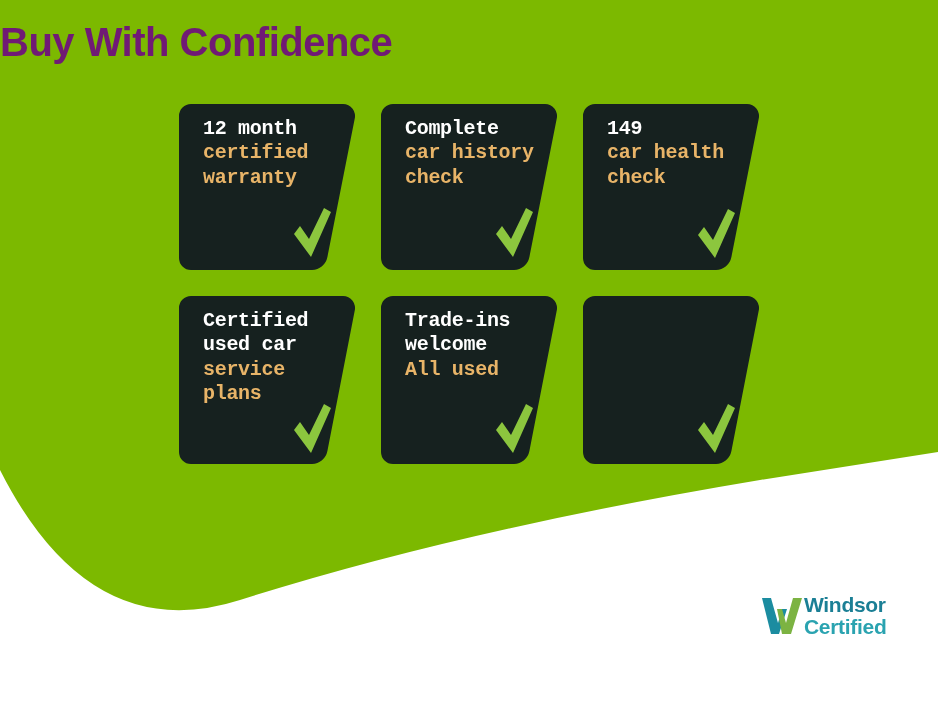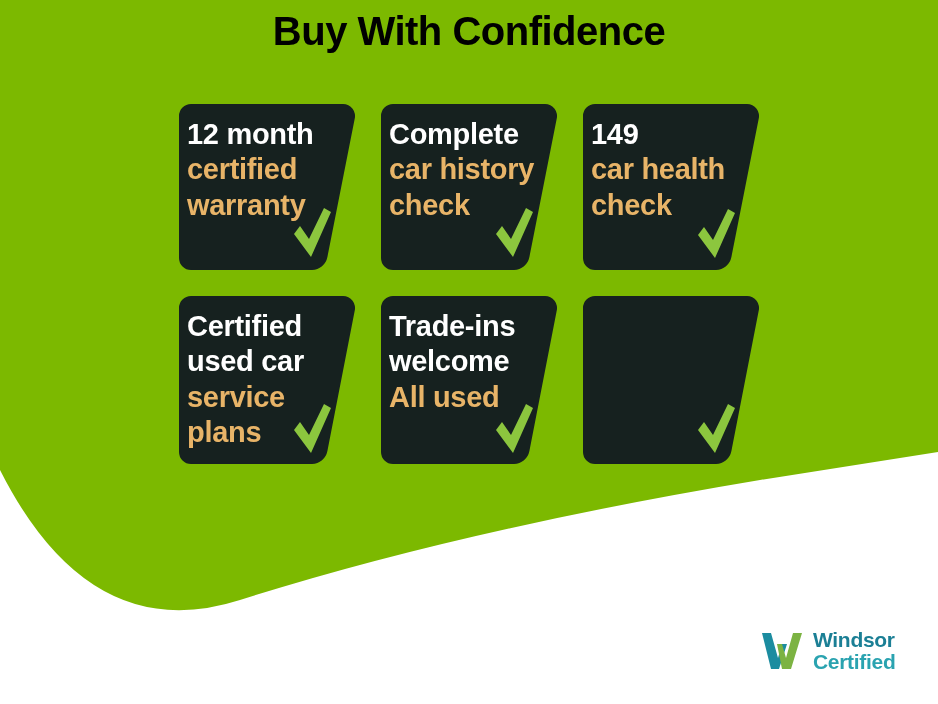--- a/index.html
+++ b/index.html
@@ -34,26 +34,26 @@
     z-index: 0;
   }
   #green-panel svg { display: block; }
 
   
   #headline {
     position: absolute;
     z-index: 5;
     left: 0;
     right: 0;
-    top: 9px;
-    text-align: center;
+    top: 20px;
+    text-align: left;
     font-size: 40px;
     font-weight: bold;
     letter-spacing: -0.5px;
-    color: #000000;
+    color: #701a75;
     font-family: "Liberation Sans", sans-serif;
   }
 
   
   #cards {
     position: absolute;
     z-index: 4;
     left: 179px;
     top: 104px;
     width: 580px;
@@ -75,48 +75,47 @@
     inset: 0;
     width: 100%;
     height: 100%;
     z-index: 1;
   }
   .card-shape svg { display: block; width: 100%; height: 100%; }
 
   .card-text {
     position: absolute;
     z-index: 2;
-    left: 8px;
+    left: 24px;
     top: 13px;
     right: 22px;
-    font-size: 29px;
+    font-size: 20px;
     line-height: 1.22;
     font-weight: bold;
     letter-spacing: -0.3px;
-    font-family: Liberation Sans, sans-serif;
+    font-family: Liberation Mono, monospace;
   }
   .line-white { color: #ffffff; display: block; }
   .line-tan   { color: #e8b468; display: block; }
 
   .card-tick {
     position: absolute;
     z-index: 3;
     width: 40px;
     height: 50px;
   }
 
   
   #logo {
     position: absolute;
     z-index: 6;
     left: 760px;
-    top: 629px;
+    top: 594px;
     display: flex;
     align-items: center;
-    gap: 9px;
   }
   #logo-mark { width: 44px; height: 40px; flex: 0 0 auto; }
   #logo-mark svg { display: block; }
   #logo-words {
     font-family: "Liberation Sans", sans-serif;
     font-size: 21px;
     font-weight: bold;
     line-height: 1.06;
     color: #1c8ca0;
     letter-spacing: -0.3px;

